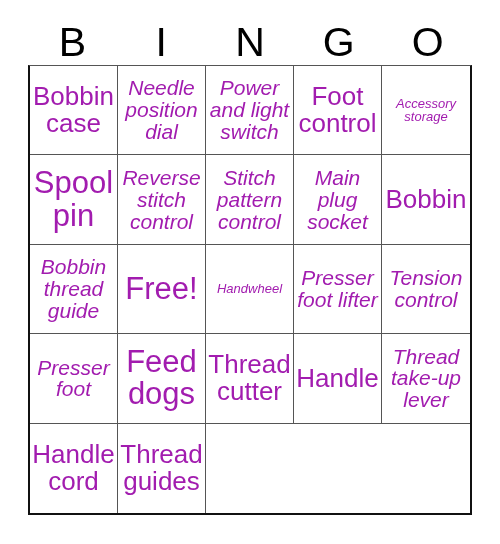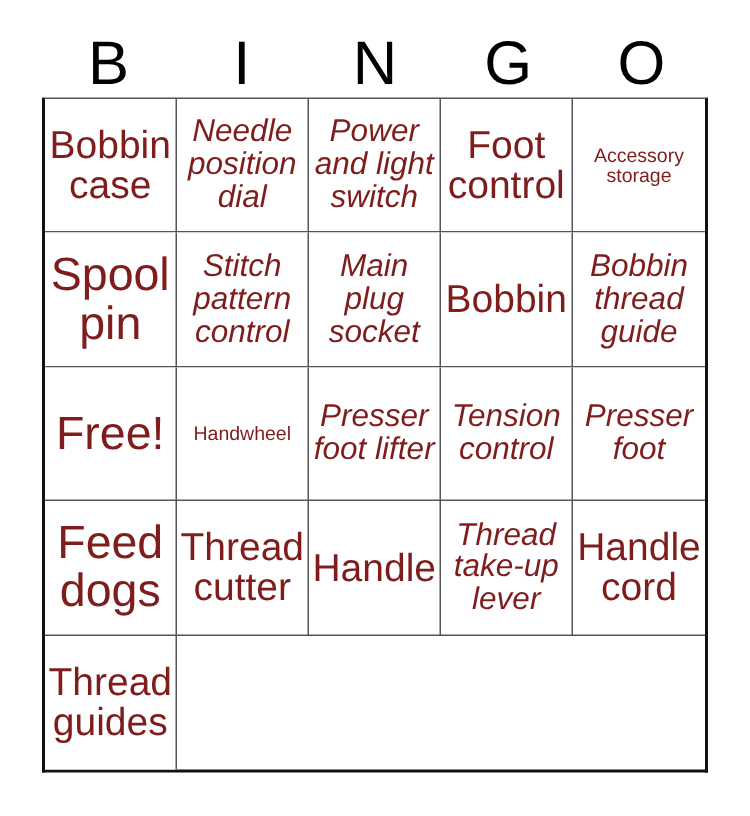--- a/index.html
+++ b/index.html
@@ -80,30 +80,30 @@
     background: #ffffff;
   }
   .bingo-cell:nth-child(5n) { border-right: none; }
   .bingo-cell:nth-child(n+21) { border-bottom: none; }
 
   .cell-text {
     display: block;
     width: 100%;
     line-height: 1.04;
     font-weight: 400;
-    color: #7f1d1d;
+    color: #a21caf;
     word-wrap: break-word;
     white-space: pre-line;
   }
 
   
   .sz-xl  { font-size: 31px; }
   .sz-lg  { font-size: 26px; }
   .sz-md  { font-size: 21px; font-style: italic; }
-  .sz-xs  { font-size: 13px; }
+  .sz-xs  { font-size: 13px; font-style: italic; }
 </style>
 </head>
 <body>
 
 <div id="bingo-card">
 
   <div id="bingo-header">
     <div class="header-letter">B</div>
     <div class="header-letter">I</div>
     <div class="header-letter">N</div>
@@ -124,20 +124,23 @@
       </div>
     <div class="bingo-cell">
         <span class="cell-text sz-lg">Foot control</span>
       </div>
 
     <div class="bingo-cell">
         <span class="cell-text sz-xs">Accessory storage</span>
       </div>
     <div class="bingo-cell">
         <span class="cell-text sz-xl">Spool pin</span>
+      </div>
+    <div class="bingo-cell">
+        <span class="cell-text sz-md">Reverse stitch control</span>
       </div>
     <div class="bingo-cell">
         <span class="cell-text sz-md">Stitch pattern control</span>
       </div>
     <div class="bingo-cell">
         <span class="cell-text sz-md">Main plug socket</span>
       </div>
 
     <div class="bingo-cell">
         <span class="cell-text sz-lg">Bobbin</span>

